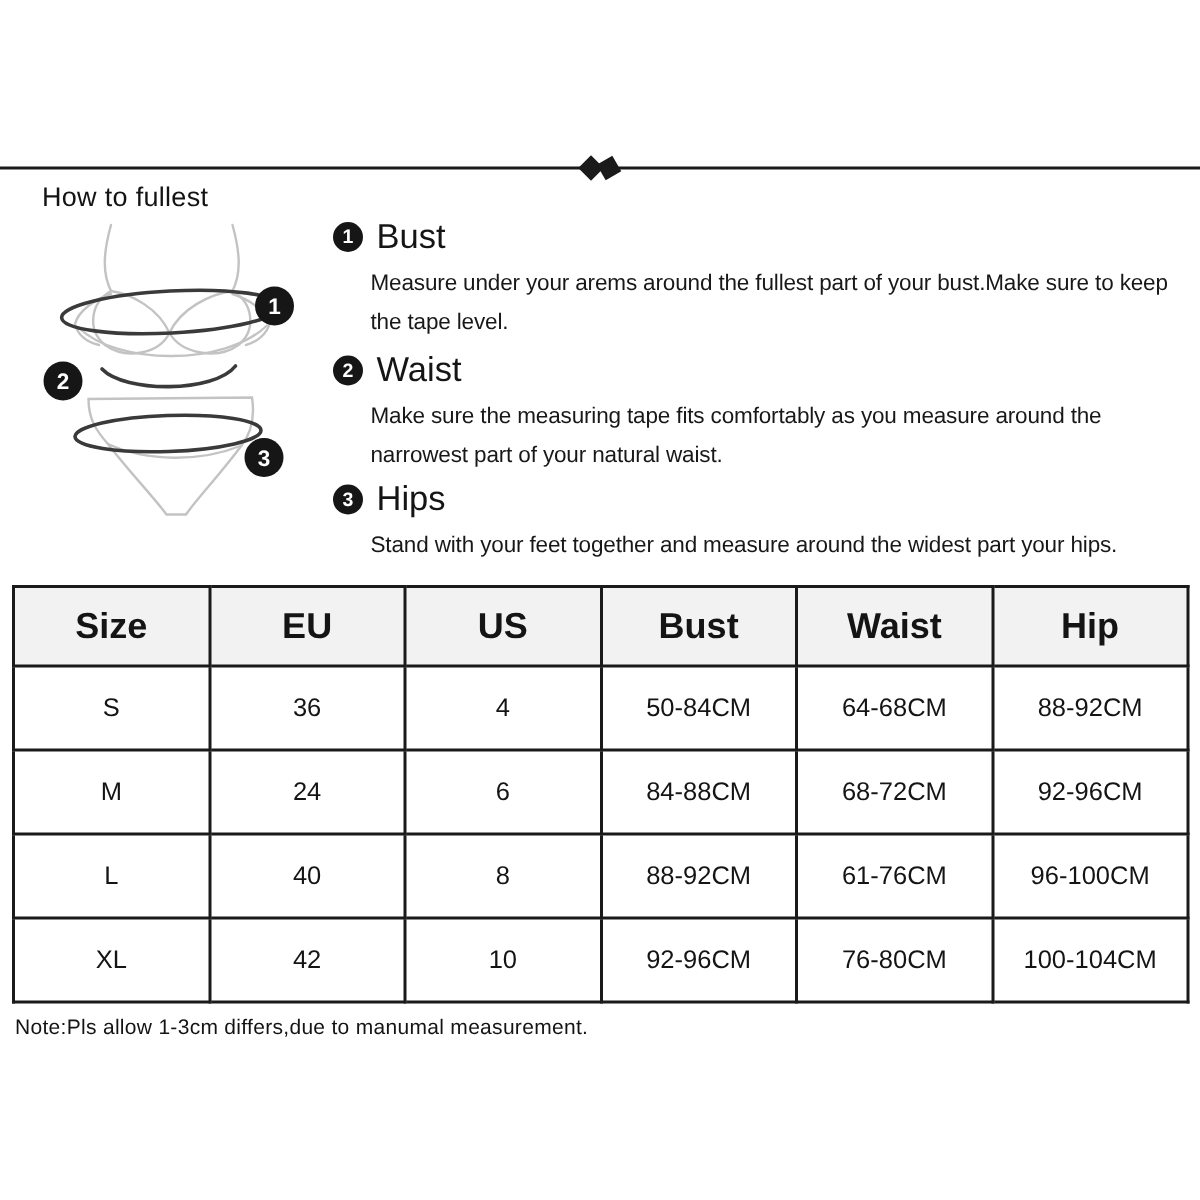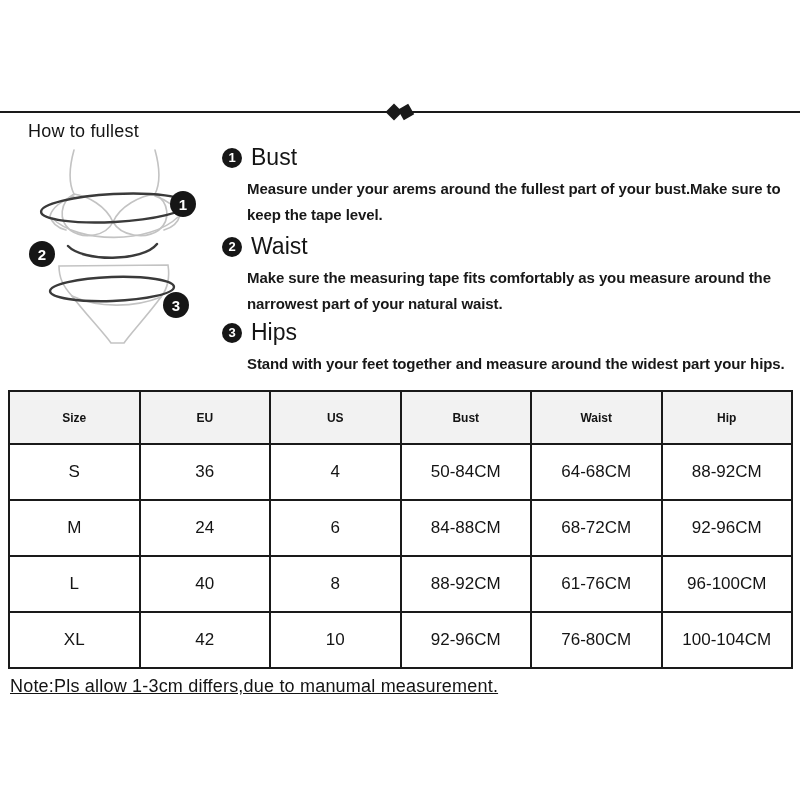--- a/index.html
+++ b/index.html
@@ -62,49 +62,49 @@
     width:20px;height:20px;border-radius:50%;
     background:#161616;color:#ffffff;
     font-size:13px;font-weight:bold;
     display:flex;align-items:center;justify-content:center;
     flex:0 0 auto;
   }
   .section-title{font-size:23px;font-weight:400;color:#151515;}
   .section-desc{
     margin-left:25px;
     width:548px;
-    font-size:15px;font-weight:700;
+    font-size:15px;font-weight:400;
     line-height:26px;
     letter-spacing:-0.1px;
     color:#181818;
   }
 
   
   table.size-table{
     position:absolute;left:8px;top:390px;width:785px;
     border-collapse:collapse;
     table-layout:fixed;
   }
   .size-table th,.size-table td{
     border:2px solid var(--line);
     text-align:center;vertical-align:middle;
   }
   .size-table th{
     height:53px;background:var(--table-header-bg);
-    font-size:12px;font-weight:bold;
+    font-size:24px;font-weight:bold;
   }
   .size-table td{
     height:56px;background:#ffffff;
     font-size:17px;font-weight:400;
   }
 
   
   .note{
     position:absolute;left:10px;top:676px;
-    font-size:18px;font-weight:500;letter-spacing:0.2px;text-decoration:underline;
+    font-size:14px;font-weight:500;letter-spacing:0.2px;
   }
 </style>
 </head>
 <body>
 
 <div class="page">
 
   <div class="title-rule">
     <div class="rule-line"></div>
     <div class="diamond"></div>

